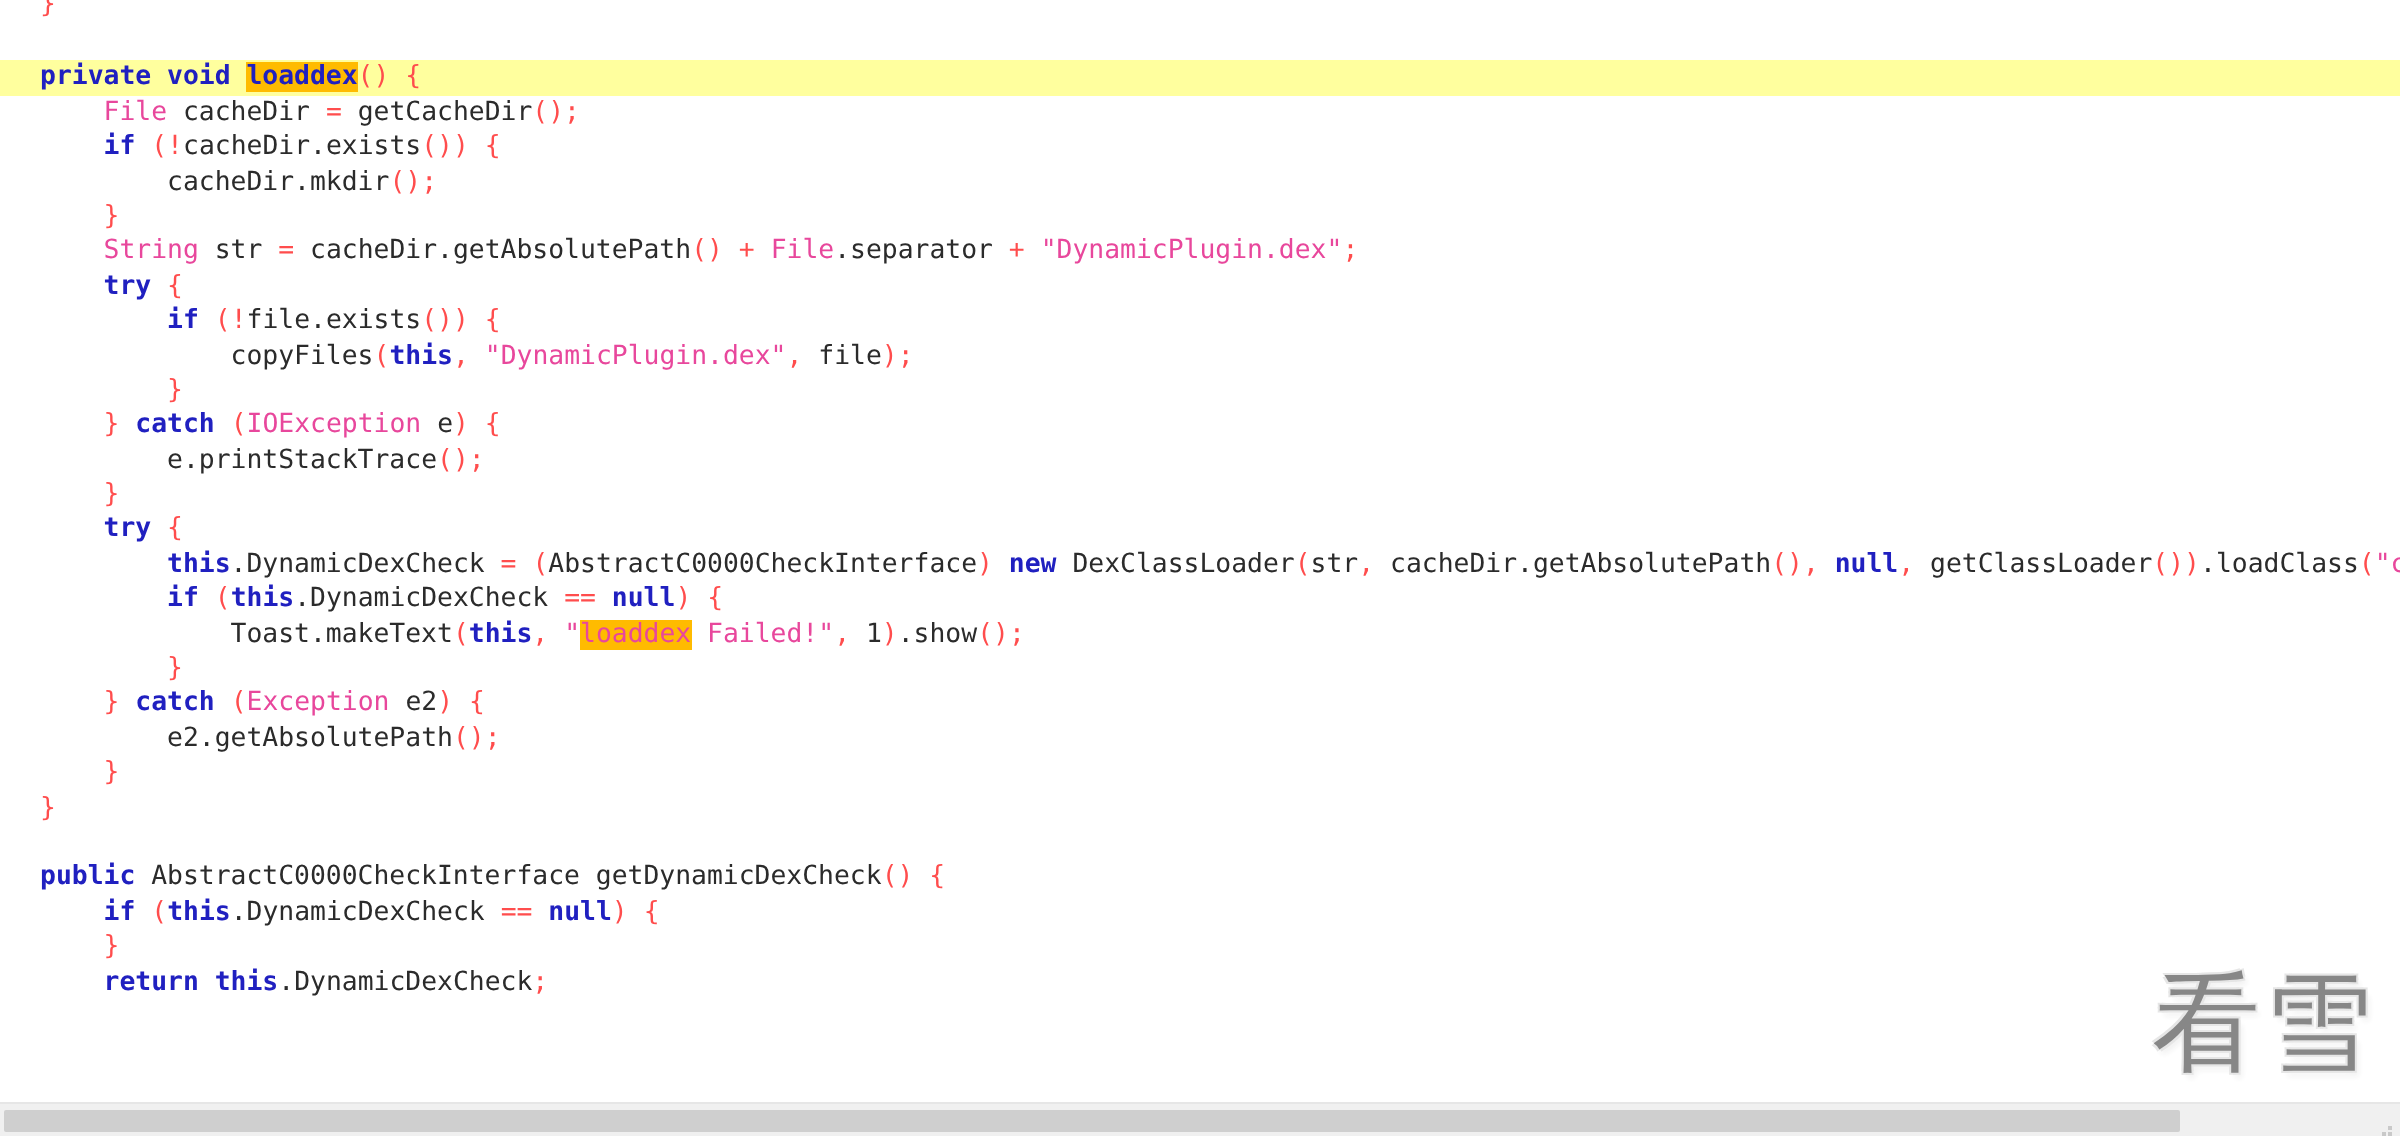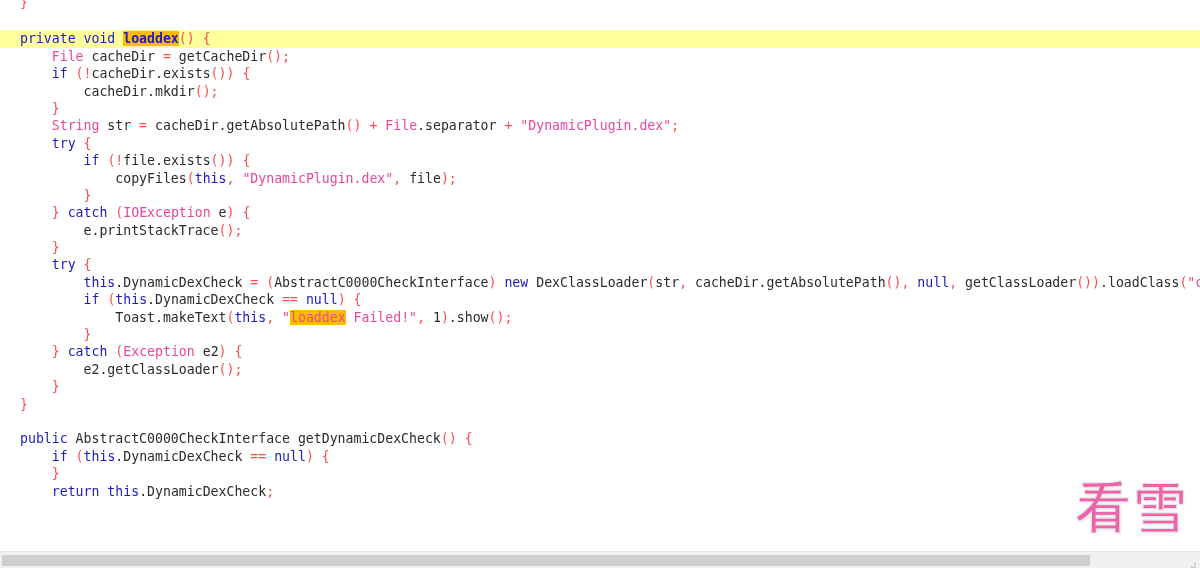--- a/index.html
+++ b/index.html
@@ -32,21 +32,21 @@
     color: #000000;
     padding-left: 20px;
     box-sizing: border-box;
   }
 
   .code-line.current {
     background: #ffff9e;
   }
 
   
-  .kw    { color: #2020c0; font-weight: normal; }   
+  .kw    { color: #2020c0; font-weight: bold; }   
   .type  { color: #e8479c; }                       
   .str   { color: #e8479c; }                       
   .punc  { color: #ff4d4d; }                       
   .plain { color: #2b2b2b; }
 
   .match {
     background: #ffbb00;
     color: #2020c0;
     font-weight: bold;
   }
@@ -77,24 +77,24 @@
     position: absolute;
     left: 0;
     top: 0;
     width: 70px;
     height: 66px;
   }
   #watermark .wm-text {
     position: absolute;
     left: 74px;
     top: 2px;
-    font-family: Liberation Mono, monospace;
+    font-family: Liberation Sans, sans-serif;
     font-size: 54px;
     line-height: 62px;
-    color: #ec4899;
+    color: #737373;
     text-shadow:
       -1px -1px 0 #e2e2e2,
        1px -1px 0 #e2e2e2,
       -1px  1px 0 #e2e2e2,
        1px  1px 0 #e2e2e2,
        2px  3px 3px rgba(0,0,0,0.07);
     letter-spacing: 2px;
     white-space: nowrap;
   }
 
@@ -169,21 +169,21 @@
   <div class="code-line">        <span class="kw">this</span><span class="plain">.DynamicDexCheck </span><span class="punc">=</span><span class="plain"> </span><span class="punc">(</span><span class="plain">AbstractC0000CheckInterface</span><span class="punc">)</span><span class="plain"> </span><span class="kw">new</span><span class="plain"> DexClassLoader</span><span class="punc">(</span><span class="plain">str</span><span class="punc">,</span><span class="plain"> cacheDir.getAbsolutePath</span><span class="punc">(),</span><span class="plain"> </span><span class="kw">null</span><span class="punc">,</span><span class="plain"> getClassLoader</span><span class="punc">())</span><span class="plain">.loadClass</span><span class="punc">(</span><span class="str">"com.e</span></div>
 
   <div class="code-line">        <span class="kw">if</span><span class="plain"> </span><span class="punc">(</span><span class="kw">this</span><span class="plain">.DynamicDexCheck </span><span class="punc">==</span><span class="plain"> </span><span class="kw">null</span><span class="punc">)</span><span class="plain"> </span><span class="punc">{</span></div>
 
   <div class="code-line">            <span class="plain">Toast.makeText</span><span class="punc">(</span><span class="kw">this</span><span class="punc">,</span><span class="plain"> </span><span class="str">"</span><span class="match instr" style="background: rgb(255, 187, 0);">loaddex</span><span class="str"> Failed!"</span><span class="punc">,</span><span class="plain"> 1</span><span class="punc">)</span><span class="plain">.show</span><span class="punc">();</span></div>
 
   <div class="code-line">        <span class="punc">}</span></div>
 
   <div class="code-line">    <span class="punc">}</span><span class="plain"> </span><span class="kw">catch</span><span class="plain"> </span><span class="punc">(</span><span class="type">Exception</span><span class="plain"> e2</span><span class="punc">)</span><span class="plain"> </span><span class="punc">{</span></div>
 
-  <div class="code-line">        <span class="plain">e2.getClassLoader</span><span class="punc">();</span></div>
+  <div class="code-line">        <span class="plain">e2.getAbsolutePath</span><span class="punc">();</span></div>
 
   <div class="code-line">    <span class="punc">}</span></div>
 
   <div class="code-line"><span class="punc">}</span></div>
 
   <div class="spacer"></div>
 
   <div class="code-line"><span class="kw">public</span><span class="plain"> AbstractC0000CheckInterface getDynamicDexCheck</span><span class="punc">()</span><span class="plain"> </span><span class="punc">{</span></div>
 
   <div class="code-line">    <span class="kw">if</span><span class="plain"> </span><span class="punc">(</span><span class="kw">this</span><span class="plain">.DynamicDexCheck </span><span class="punc">==</span><span class="plain"> </span><span class="kw">null</span><span class="punc">)</span><span class="plain"> </span><span class="punc">{</span></div>

